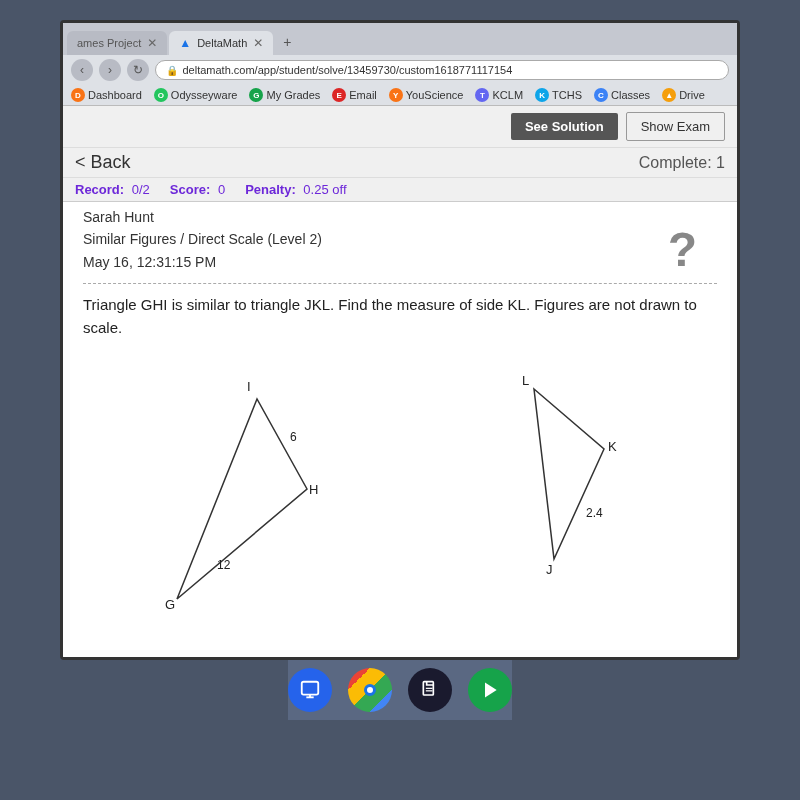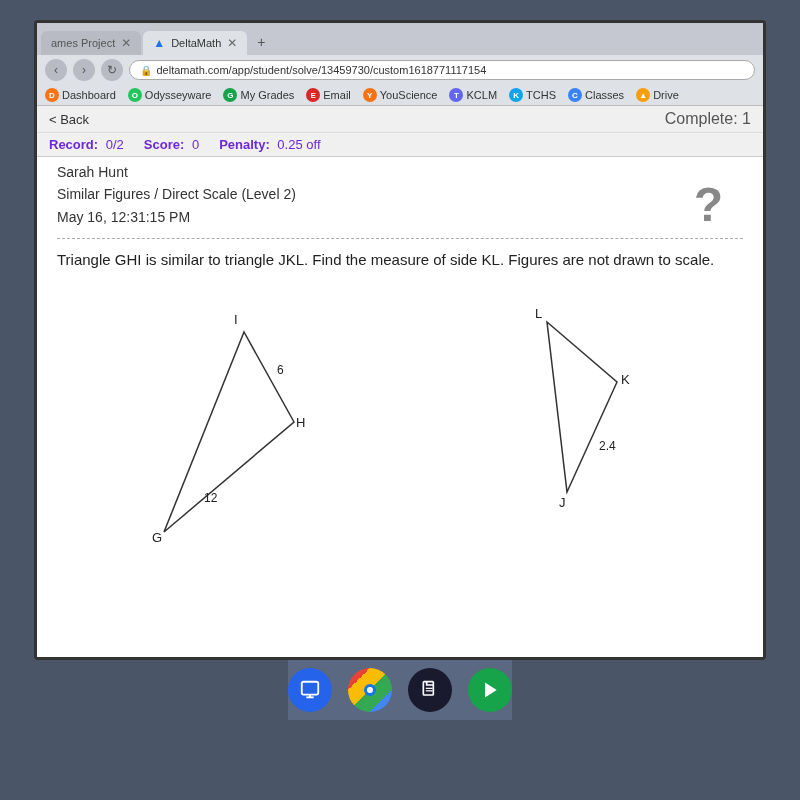--- a/index.html
+++ b/index.html
@@ -17,21 +17,21 @@
       height: 800px;
       background: #4a5568;
       display: flex;
       flex-direction: column;
       align-items: center;
       padding: 20px 40px 80px 40px;
     }
 
     
     .screen {
-      width: 732px;
+      width: 680px;
       height: 680px;
       background: #e8e8e8;
       border: 3px solid #333;
       border-radius: 4px;
       overflow: hidden;
       display: flex;
       flex-direction: column;
     }
 
     
@@ -203,21 +203,21 @@
       align-items: center;
       justify-content: space-between;
       padding: 4px 12px;
       background: #f0f0f0;
       border-bottom: 1px solid #ddd;
     }
 
     .back-btn {
       background: transparent;
       border: none;
-      font-size: 13px;
+      font-size: 18px;
       color: #333;
       cursor: pointer;
       display: flex;
       align-items: center;
       gap: 4px;
     }
 
     .complete-text {
       font-size: 16px;
       color: #555;
@@ -381,20 +381,24 @@
         </div>
         <div class="bookmark-item">
           <span class="bookmark-icon" style="background:#f59e0b;">▲</span>
           <span>Drive</span>
         </div>
       </div>
     </div>
 
     <div class="app-area">
 
+      <div class="app-toolbar">
+        <button class="see-solution-btn">See Solution</button>
+        <button class="show-exam-btn">Show Exam</button>
+      </div>
 
       <div class="secondary-toolbar">
         <button class="back-btn">
           <span>&lt; Back</span>
         </button>
         <span class="complete-text">Complete: 1</span>
       </div>
 
       <div class="score-bar">
         <span>

